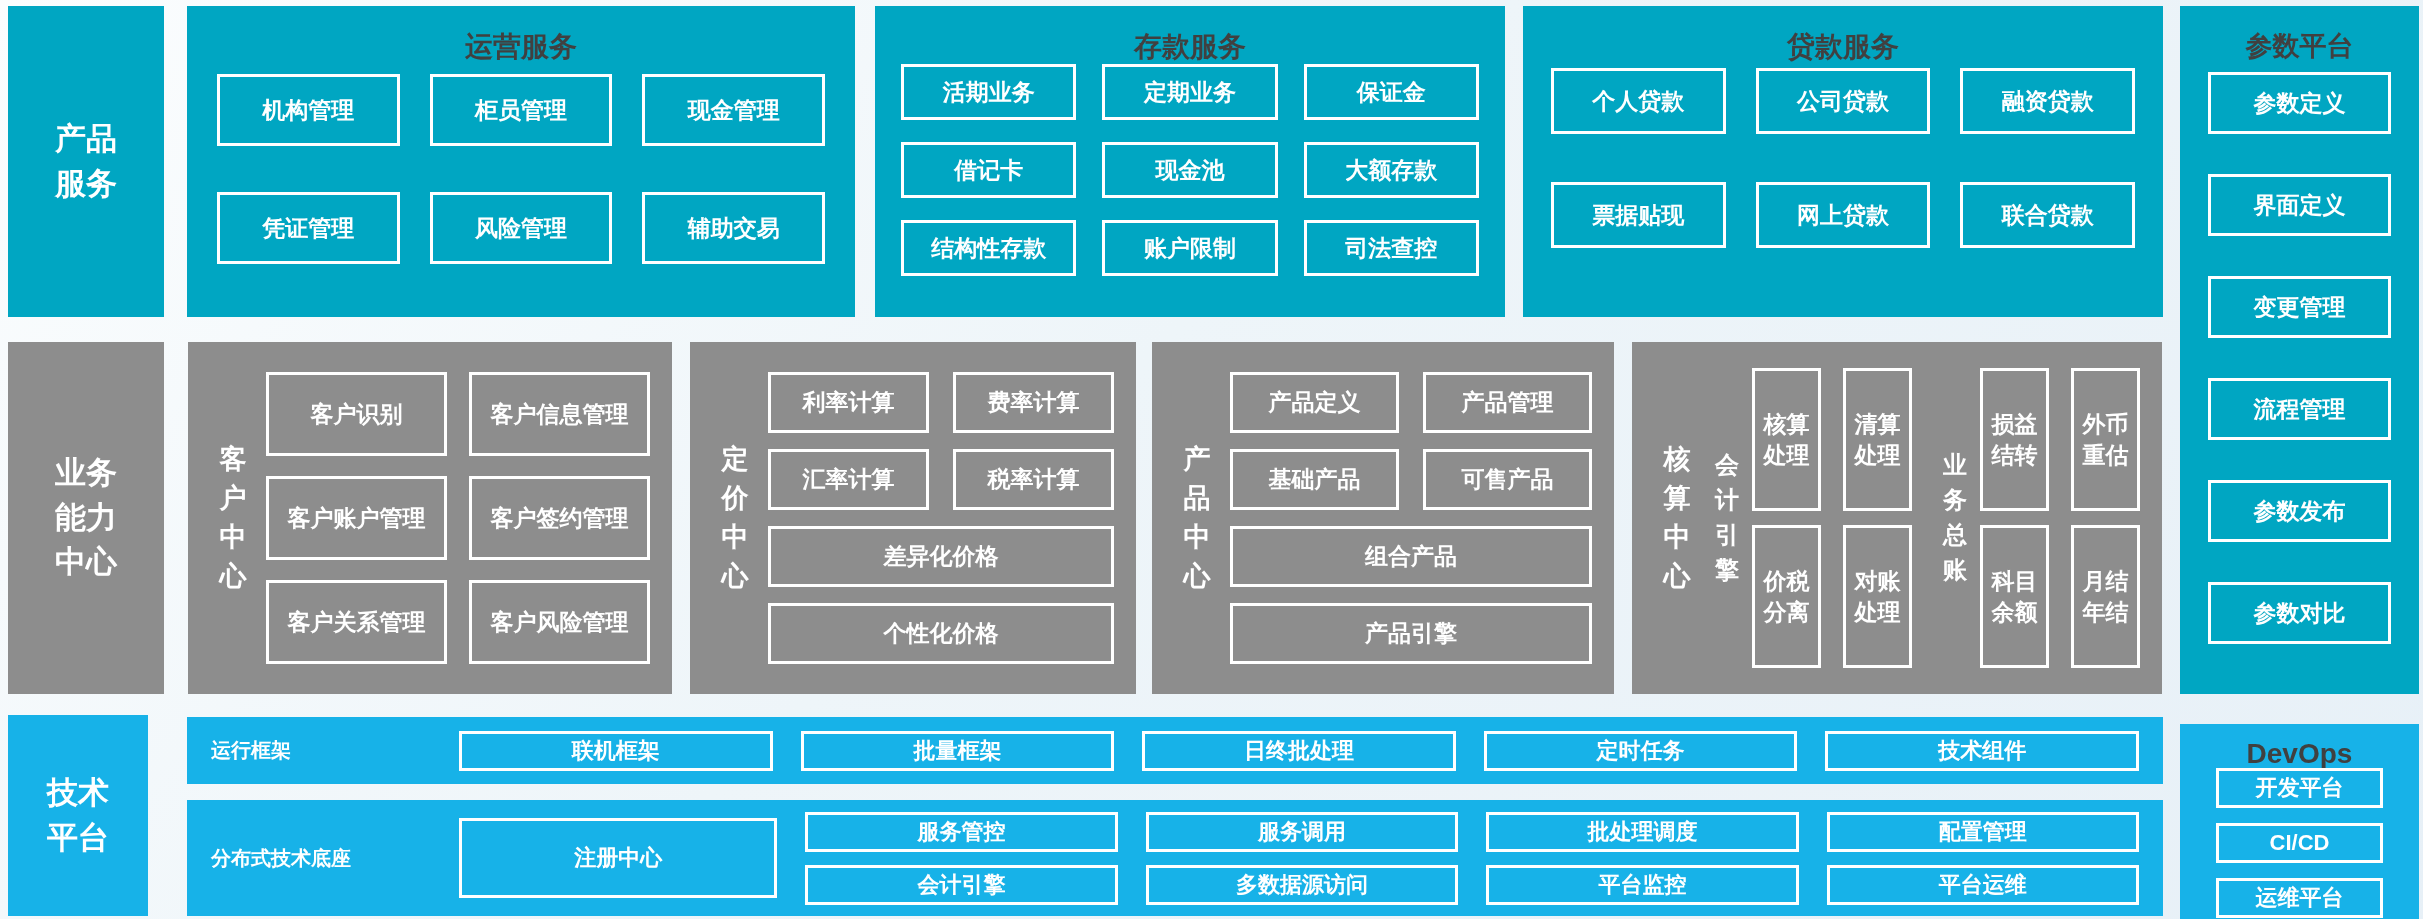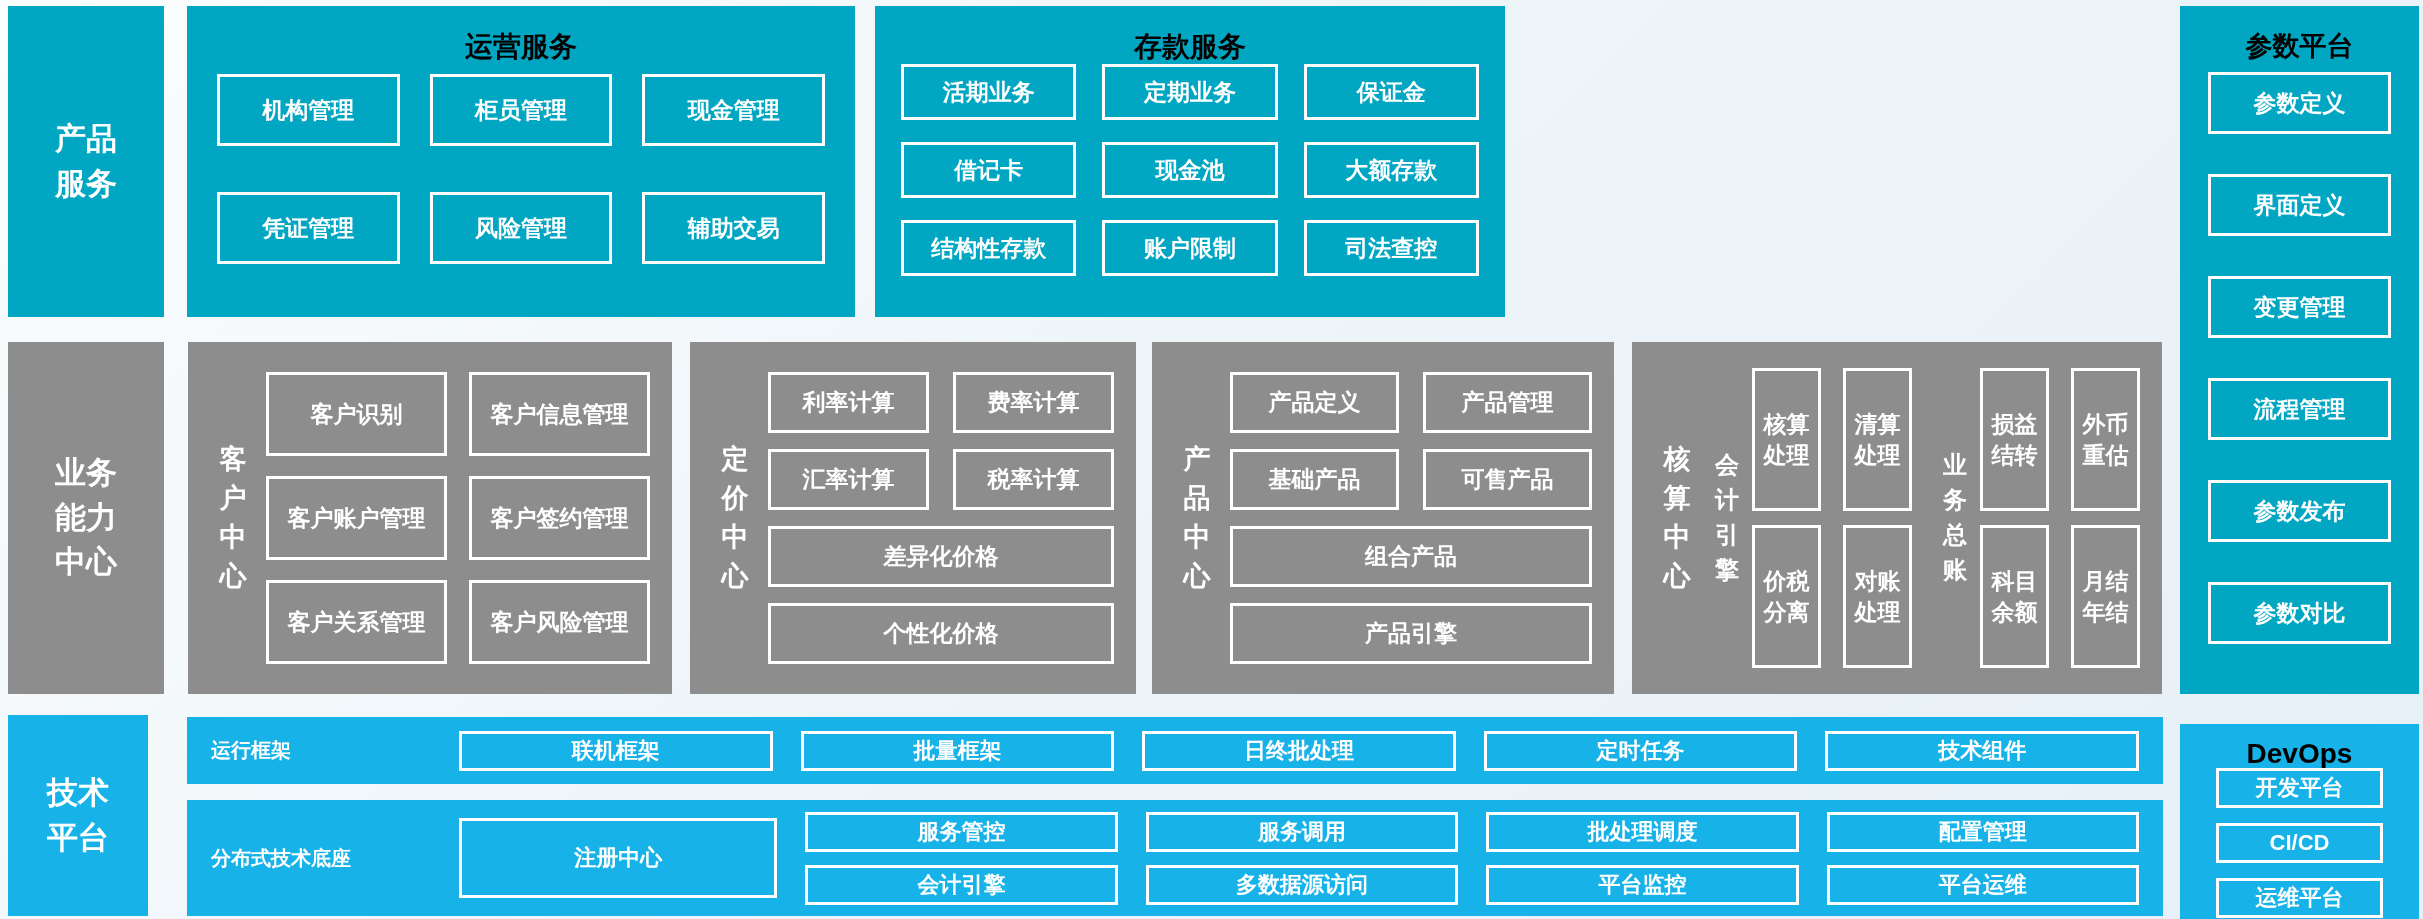--- a/index.html
+++ b/index.html
@@ -19,21 +19,21 @@
   .blue { background:#17b2e8; }
 
   .big-label { display:flex; align-items:center; justify-content:center; }
   .vlabel {
     color:#fff; font-weight:bold; text-align:center;
     word-break:break-all; line-height:1.45;
   }
   .big-label .vlabel { width:66px; font-size:31px; }
 
   .panel-title {
-    color:#000000; font-weight:bold; font-size:28px;
+    color:#404040; font-weight:bold; font-size:28px;
     text-align:center; padding-top:22px; height:44px; box-sizing:border-box;
   }
   .wbox {
     border:3px solid #ffffff; color:#fff; font-weight:bold; font-size:23px;
     display:flex; align-items:center; justify-content:center;
     box-sizing:border-box; text-align:center;
   }
 
   
   .grid-ops  { display:grid; grid-template-columns:repeat(3,1fr); gap:46px 30px; padding:24px 30px 0;font-family:Liberation Mono, monospace; }
@@ -100,20 +100,31 @@
       <div class="wbox">保证金</div>
       <div class="wbox">借记卡</div>
       <div class="wbox">现金池</div>
       <div class="wbox">大额存款</div>
       <div class="wbox">结构性存款</div>
       <div class="wbox">账户限制</div>
       <div class="wbox">司法查控</div>
     </div>
   </div>
 
+  <div class="abs teal" style="left:1523px; top:6px; width:640px; height:311px;">
+    <div class="panel-title">贷款服务</div>
+    <div class="grid-loan">
+      <div class="wbox">个人贷款</div>
+      <div class="wbox">公司贷款</div>
+      <div class="wbox">融资贷款</div>
+      <div class="wbox">票据贴现</div>
+      <div class="wbox">网上贷款</div>
+      <div class="wbox">联合贷款</div>
+    </div>
+  </div>
 
   <div class="abs teal" style="left:2180px; top:6px; width:239px; height:688px;">
     <div class="panel-title" style="font-size:27px;">参数平台</div>
     <div class="param-items">
       <div class="wbox">参数定义</div>
       <div class="wbox">界面定义</div>
       <div class="wbox">变更管理</div>
       <div class="wbox">流程管理</div>
       <div class="wbox">参数发布</div>
       <div class="wbox">参数对比</div>

